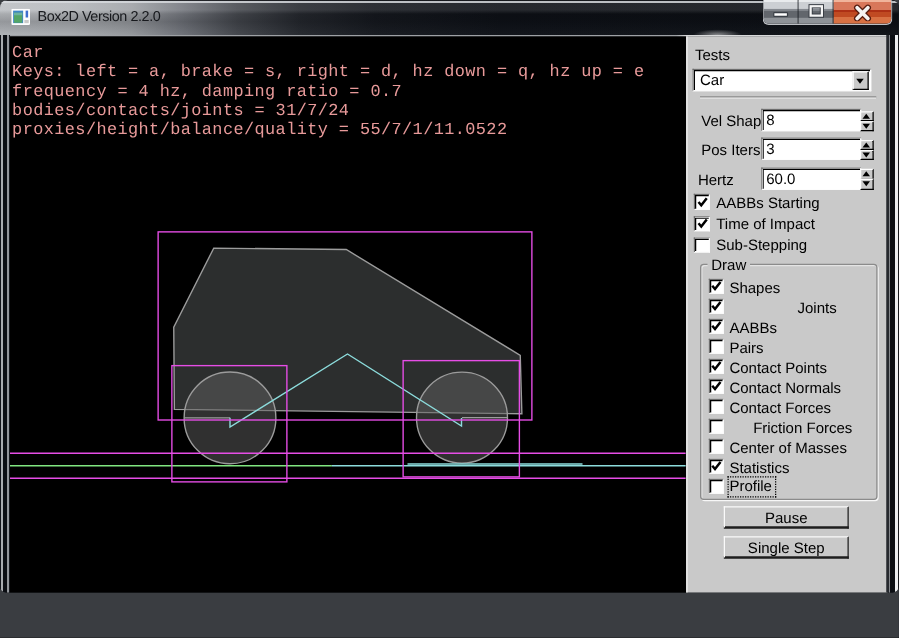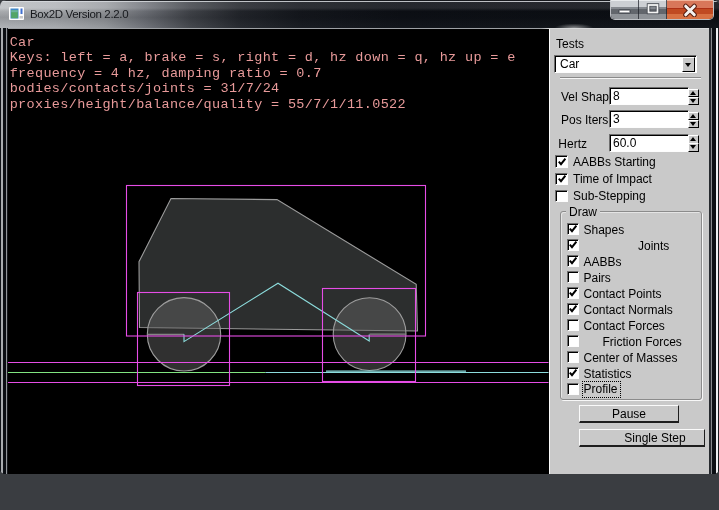--- a/index.html
+++ b/index.html
@@ -204,19 +204,19 @@
   <div class="cb" style="left:566.5px;top:366.8px;">
       <svg width="10" height="10" viewBox="0 0 10 10">
         <path d="M1.8,4.6 L4,7.2 L8.4,1.6" fill="none" stroke="#000" stroke-width="2"></path>
       </svg>
     </div>
   <div class="lbl" style="left:583.5px;top:366.5px;">Statistics</div>
   <div class="cb" style="left:566.5px;top:382.8px;"></div>
   <div class="lbl" id="profilelbl">Profile</div>
 
   <div class="btn" style="top:405.2px;">Pause</div>
-  <div class="btn" style="top:428.6px;padding-left:26px;">Single Step</div>
+  <div class="btn" style="top:428.6px;">Single Step</div>
   <div class="btn" style="top:475.4px;">Quit</div>
   <div class="abs" id="clientline"></div>
   <div class="abs" id="bleft"></div>
   <div class="abs" id="bright"></div>
   <div class="abs" id="bbottom"></div>
 </div>
 
 </body></html>

